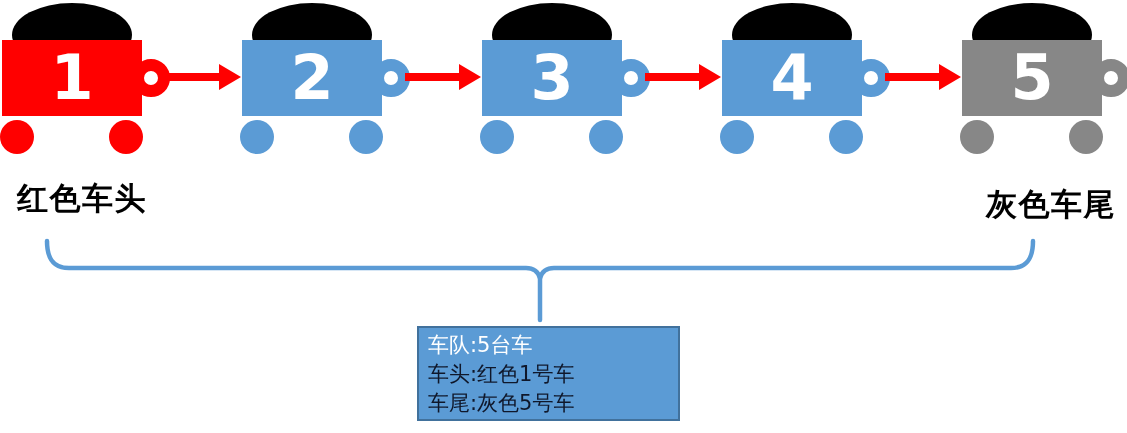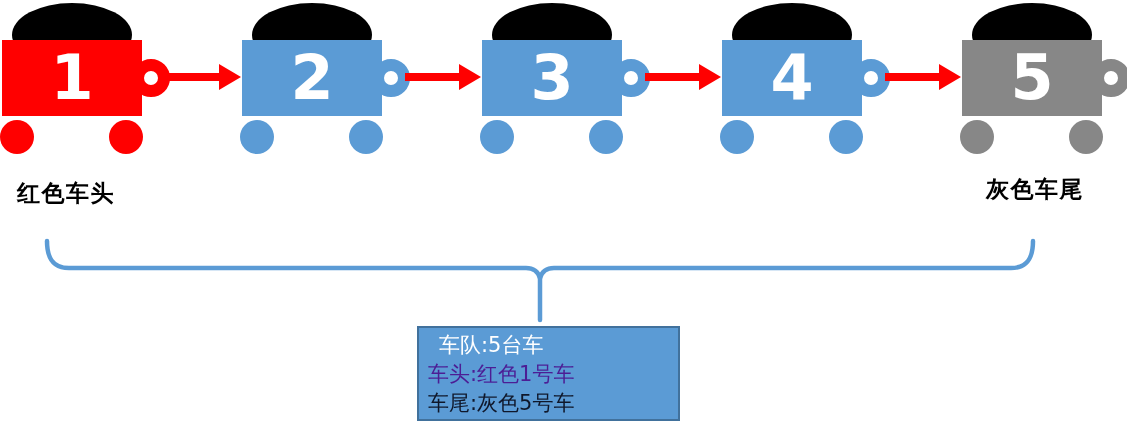--- a/index.html
+++ b/index.html
@@ -18,24 +18,24 @@
   .car .wheel{position:absolute;top:120px;width:34px;height:34px;border-radius:50%;z-index:0;}
   .car .wheel.w1{left:-2px;}
   .car .wheel.w2{left:107px;}
   
   .arrow{position:absolute;top:64px;width:76px;height:26px;z-index:3;}
   .arrow .shaft{position:absolute;left:0;top:9px;width:57px;height:8px;}
   .arrow .head{position:absolute;left:54px;top:0;width:0;height:0;
                border-top:13px solid transparent;border-bottom:13px solid transparent;
                border-left:22px solid #f00;}
   
-  .edge-label{position:absolute;font-size:23px;font-weight:bold;color:#000;
+  .edge-label{position:absolute;font-size:31px;font-weight:bold;color:#000;
               letter-spacing:1.5px;white-space:nowrap;}
   .edge-label.head{left:17px;top:178px;}
-  .edge-label.tail{left:986px;top:174px;text-align:center;}
+  .edge-label.tail{left:986px;top:184px;text-align:center;}
   
   .brace-svg{position:absolute;left:0;top:230px;width:1127px;height:103px;}
   
   .annotation{position:absolute;left:417px;top:326px;width:263px;height:95px;
               box-sizing:border-box;border:2px solid #41719C;background:#5B9BD5;
               padding:3px 0 0 9px;z-index:4;}
   .annotation .line{color:#fff;font-size:21px;line-height:29px;white-space:nowrap;}
 </style>
 </head>
 <body>
@@ -108,18 +108,18 @@
 
   <div class="edge-label head">红色车头</div>
   <div class="edge-label tail">灰色车尾</div>
 
   <svg class="brace-svg" viewBox="0 0 1127 103" xmlns="http://www.w3.org/2000/svg">
     <path id="brace-path" fill="none" stroke-width="4.5" stroke-linecap="round" d="M 47,11 C 47,27 52,38 69,38 L 526,38 Q 537,38 540,48 Q 543,38 554,38 L 1011,38 C 1028,38 1033,27 1033,11" stroke="#5B9BD5"></path>
     <path id="brace-tail" fill="none" stroke-width="4.5" stroke-linecap="round" d="M 540,46 L 540,90" stroke="#5B9BD5"></path>
   </svg>
 
   <div class="annotation" style="background: rgb(91, 155, 213); border-color: rgb(65, 113, 156);">
-    <div class="line" style="color: rgb(255, 255, 255); margin-left: 11px;">车队:5台车</div>
-    <div class="line" style="color: #4c1d95;">车头:红色1号车</div>
+    <div class="line" style="color: rgb(255, 255, 255);">车队:5台车</div>
+    <div class="line" style="color: #0f172a;">车头:红色1号车</div>
     <div class="line" style="color: #0f172a;">车尾:灰色5号车</div>
   </div>
 
 </div>
 
 </body></html>

